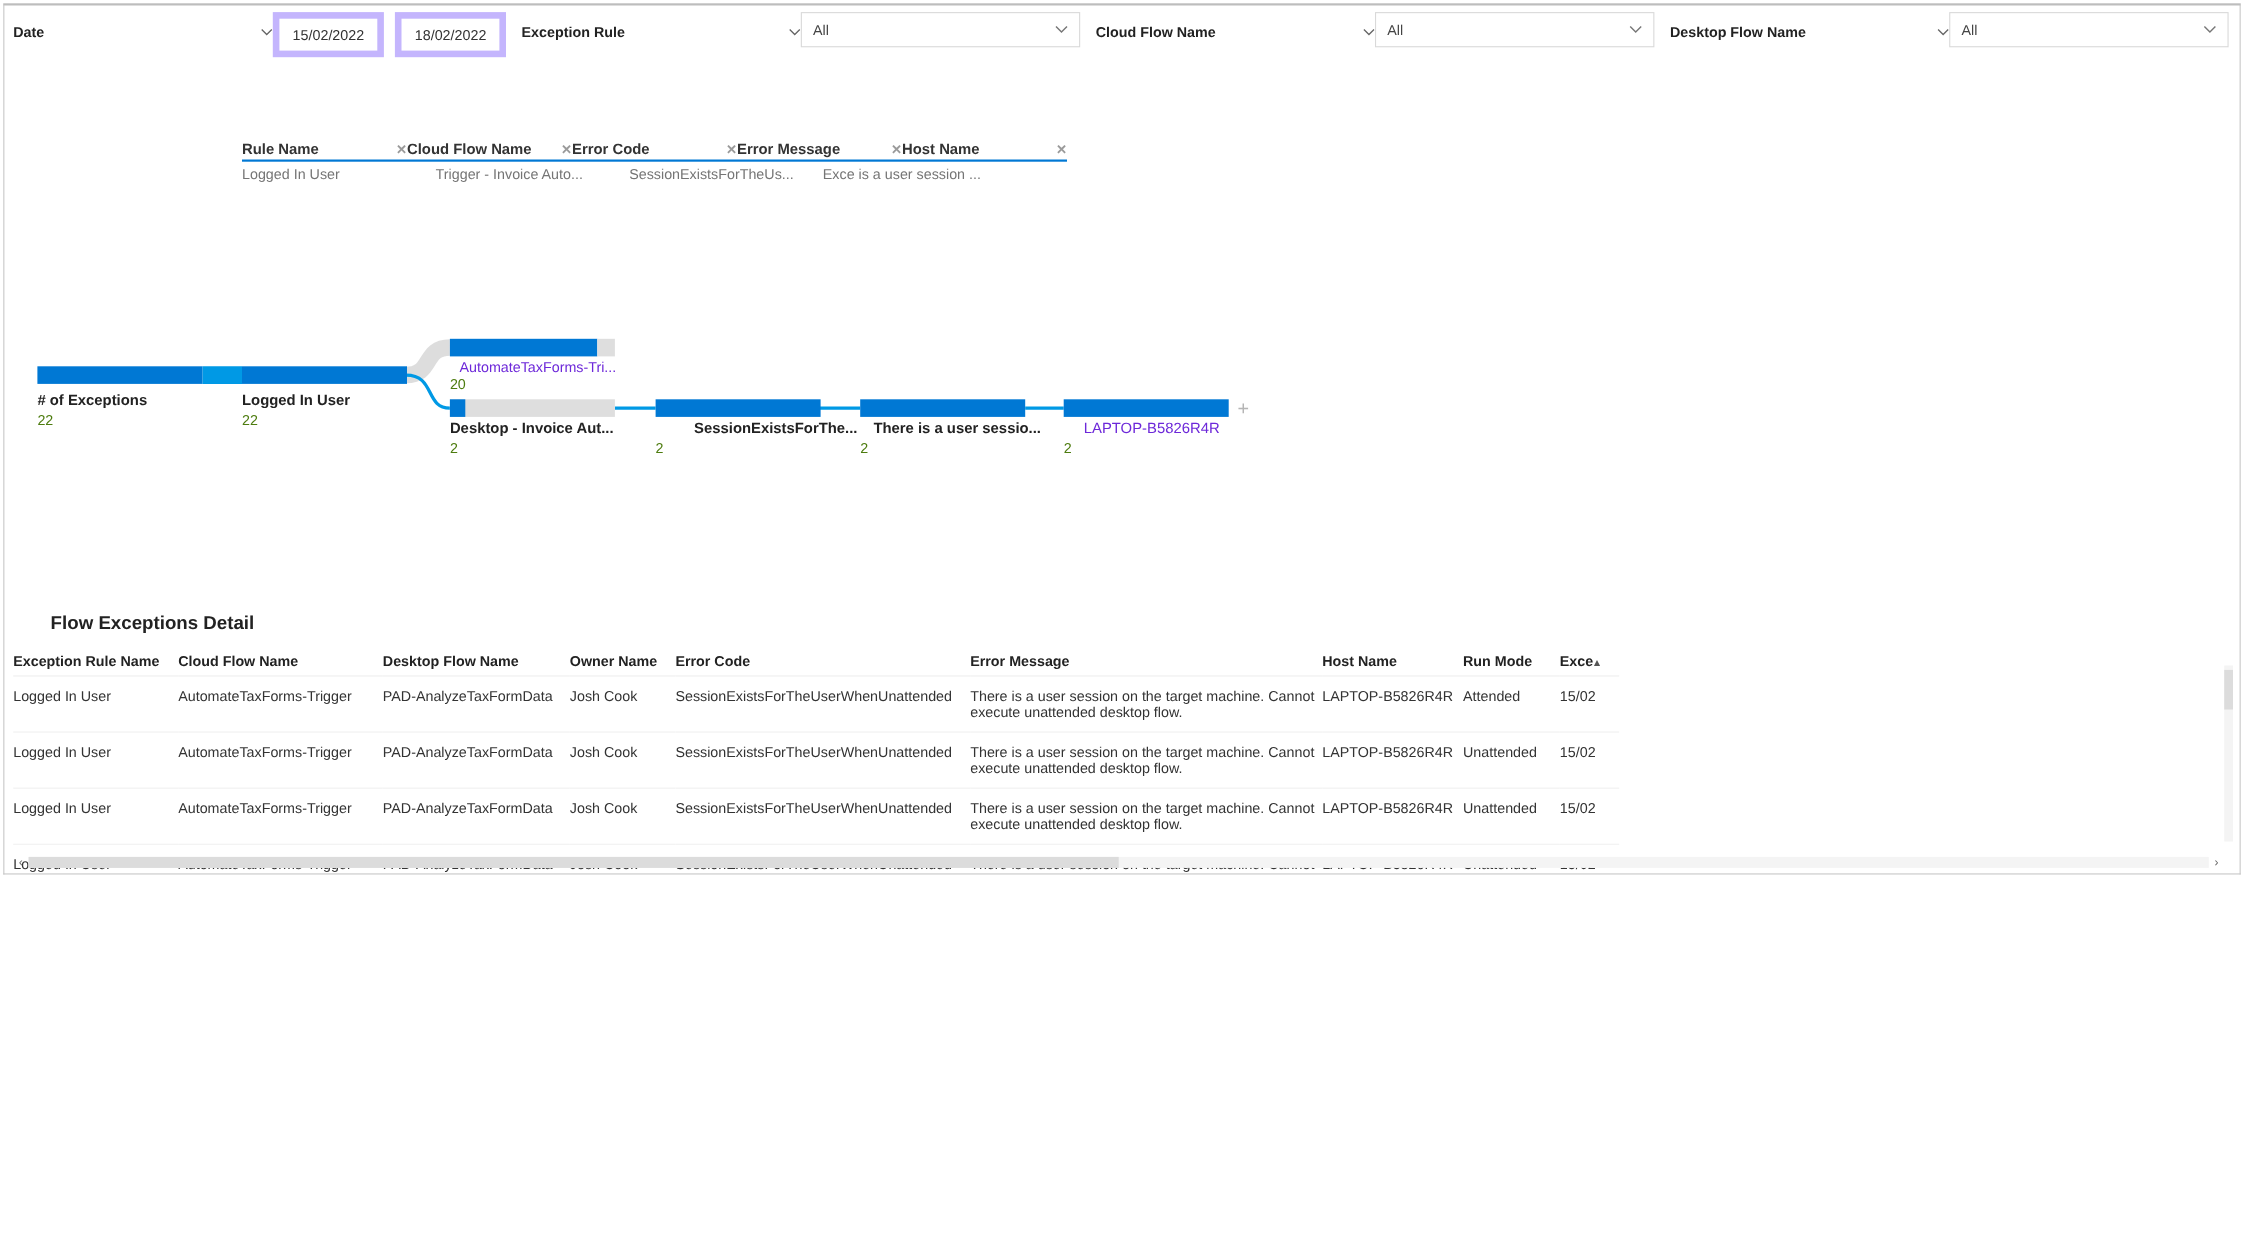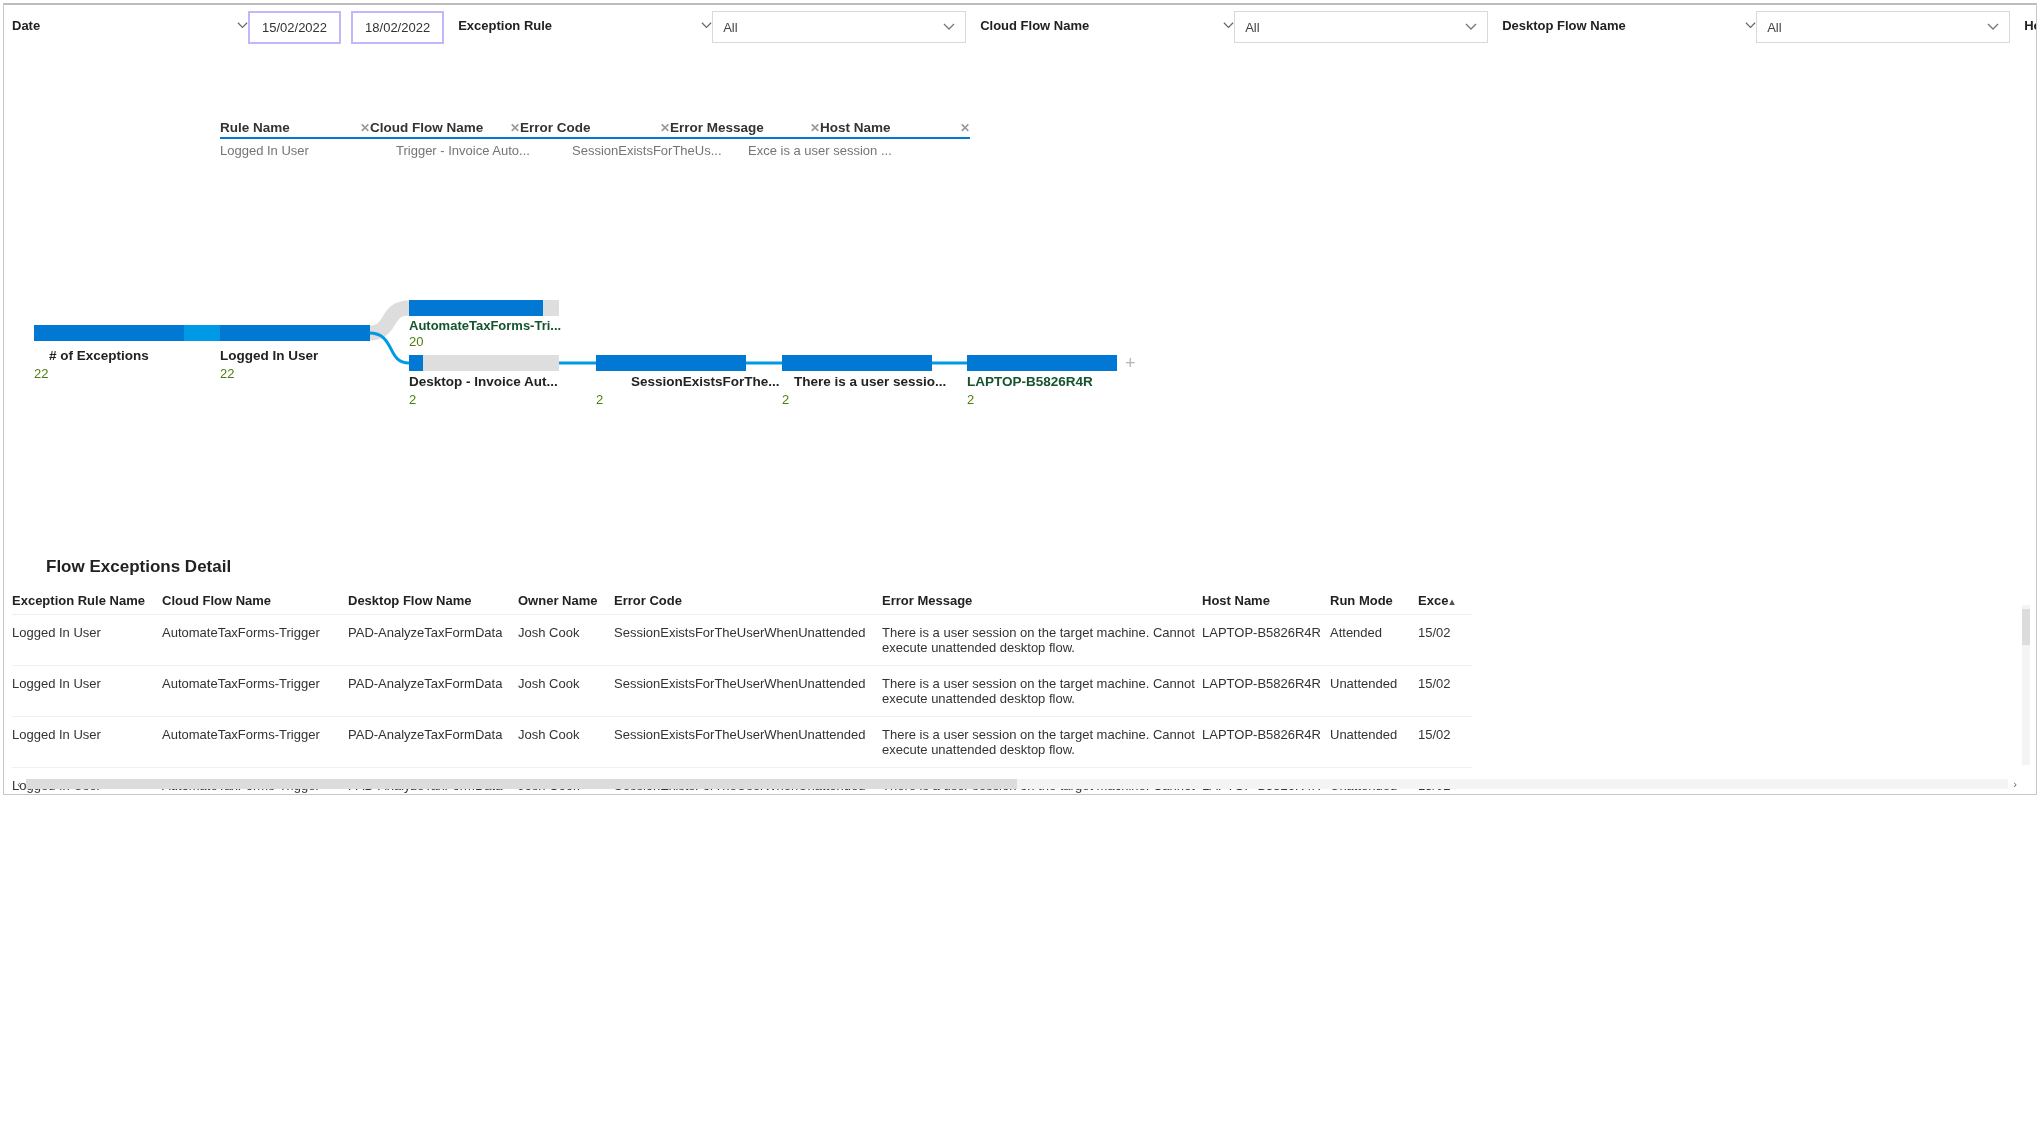--- a/index.html
+++ b/index.html
@@ -38,21 +38,21 @@
   }
   .filter-date .filter-header { width: 236px; }
   .filter-wide .filter-header { width: 254px; }
   .chev {
     margin-left: auto;
     width: 11px; height: 11px;
     color: #666;
   }
   .date-boxes { display: flex; gap: 10px; }
   .date-box {
-    border: 2px solid #c4b5fd;
+    border: 6px solid #c4b5fd;
     padding: 7px 12px;
     font-size: 13px;
     color: #333;
     background: #fff;
   }
   .dropdown {
     border: 1px solid #d9d9d9;
     height: 32px;
     width: 254px;
     display: flex;
@@ -108,21 +108,21 @@
   .label {
     position: absolute;
     font-size: 13.5px;
     font-weight: 600;
     color: #222;
     width: 160px;
     white-space: nowrap;
     overflow: hidden;
     text-overflow: ellipsis;
   }
-  .label.light { font-weight: 700; color:#14532d; }
+  .label.light { font-weight: 400; color:#6d28d9;text-align:center; }
   .sublabel {
     position: absolute;
     font-size: 13px;
     color: #4d7c0f;
   }
   .plus {
     position: absolute;
     color: #b5b5b5;
     font-size: 18px;
     font-weight: 300;
@@ -331,21 +331,21 @@
     <svg class="connectors">
       <path d="M180 175 L216 175" stroke="#0099e5" stroke-width="16" fill="none"></path>
       <path d="M365 175 C 390 175 380 150 405 150" stroke="#d9d9d9" stroke-width="15" fill="none" opacity="0.9"></path>
       <path d="M365 175 C 392 175 382 205 405 205" stroke="#0099e5" stroke-width="3" fill="none"></path>
       <path d="M555 205 L592 205" stroke="#0099e5" stroke-width="3" fill="none"></path>
       <path d="M740 205 L778 205" stroke="#0099e5" stroke-width="3" fill="none"></path>
       <path d="M928 205 L963 205" stroke="#0099e5" stroke-width="3" fill="none"></path>
     </svg>
 
     <div class="bar" style="left:30px; top:167px; width:150px;"></div>
-    <div class="label" style="left:45px; top:190px;"># of Exceptions</div>
+    <div class="label" style="left:30px; top:190px;"># of Exceptions</div>
     <div class="sublabel" style="left:30px; top:208px;">22</div>
 
     <div class="bar" style="left:216px; top:167px; width:150px;"></div>
     <div class="label" style="left:216px; top:190px;">Logged In User</div>
     <div class="sublabel" style="left:216px; top:208px;">22</div>
 
     <div class="bar" style="left:405px; top:142px; width:134px;"></div>
     <div class="bar grey" style="left:539px; top:142px; width:16px;"></div>
     <div class="label light" style="left:405px; top:160px; font-size:13px;">AutomateTaxForms-Tri...</div>
     <div class="sublabel" style="left:405px; top:176px;">20</div>

